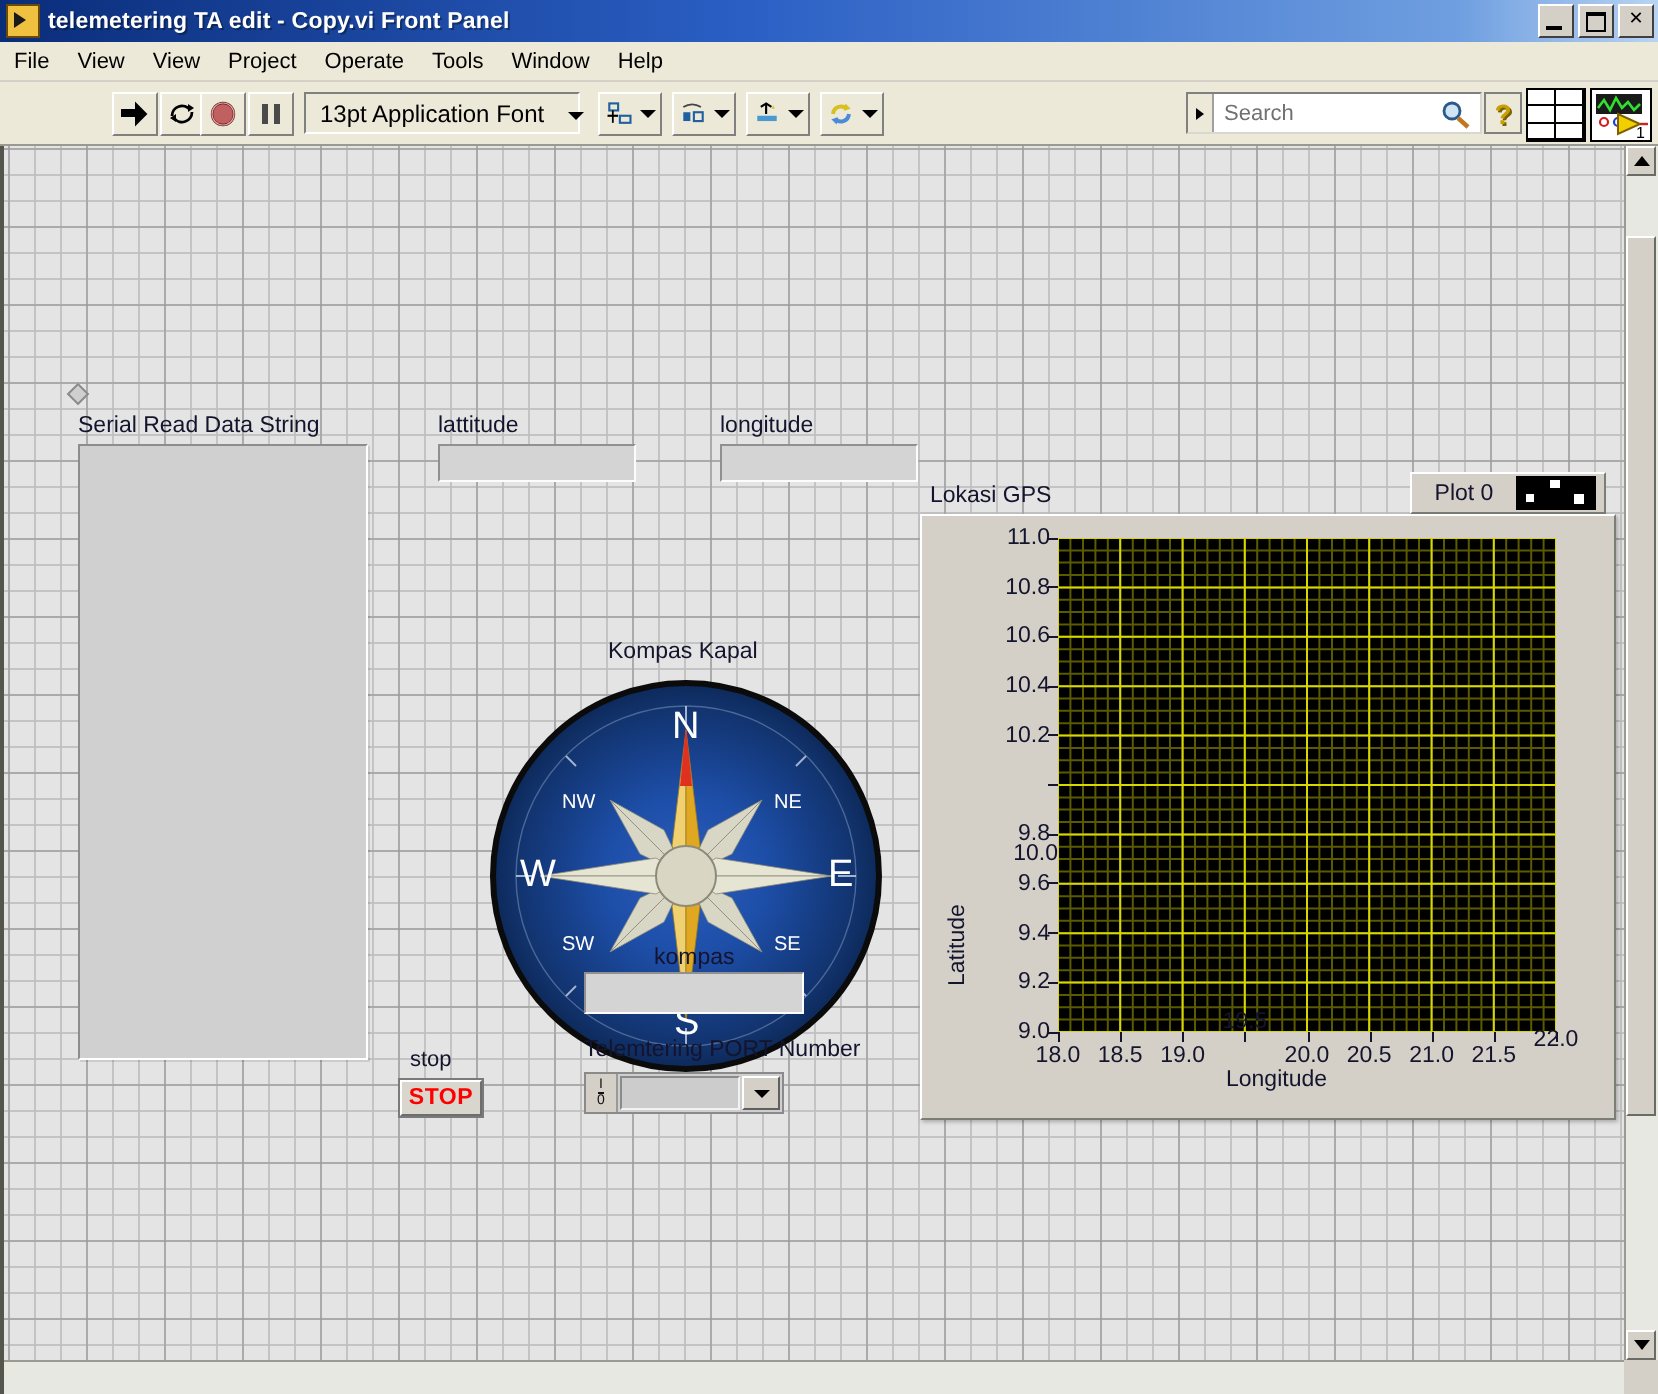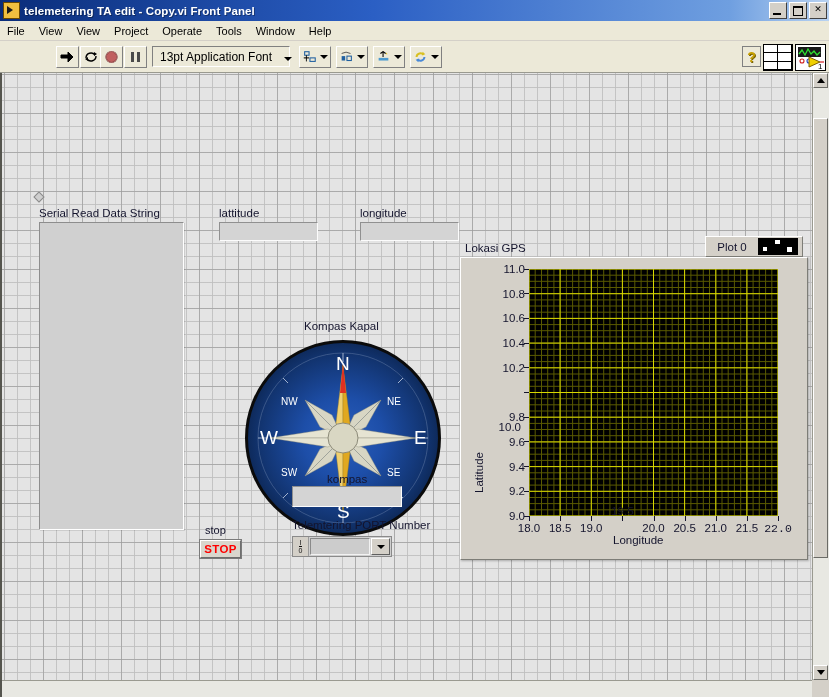--- a/index.html
+++ b/index.html
@@ -410,20 +410,30 @@
     <div class="tool-combo" style="position:absolute; left:410px; top:5px; width:32px;">
       <svg width="17" height="16" viewBox="0 0 17 16">
         <path d="M4 8 a4.5 4.5 0 0 1 8 -2.5" fill="none" stroke="#d8c020" stroke-width="2.2"></path>
         <path d="M13 8 a4.5 4.5 0 0 1 -8 2.5" fill="none" stroke="#4a8ad8" stroke-width="2.2"></path>
         <path d="M11 2 l3 3 -4 1 z" fill="#d8c020"></path>
         <path d="M6 14 l-3 -3 4 -1 z" fill="#4a8ad8"></path>
       </svg>
       <i class="caret-dn" style="margin-left:3px;"></i>
     </div>
 
+    <div class="searchbox">
+      <div class="search-drop">
+          <i></i>
+        </div>
+      <div class="search-ph">Search</div>
+      <svg width="18" height="16" viewBox="0 0 18 16" style="margin-right:3px">
+        <circle cx="7" cy="6.5" r="4" fill="#cfe4f5" stroke="#2a5a8a" stroke-width="1.4"></circle>
+        <line x1="10" y1="10" x2="15" y2="14.5" stroke="#c07820" stroke-width="2.2"></line>
+      </svg>
+    </div>
 
     <div class="help-btn">
       <span>?</span>
     </div>
 
     <div class="connpane">
       <div></div>
         <div></div>
         <div></div>
         <div></div>
@@ -677,21 +687,21 @@
             <div class="tick-y" style="left:28px; top:258px; width:36px;">9.0</div>
             <div class="tickmark" style="left:63px; top:257.5px; width:5px; height:1px;"></div>
             <div class="tick-y" style="left:28px; top:233.3000000000001px; width:36px;">9.2</div>
             <div class="tickmark" style="left:63px; top:232.8px; width:5px; height:1px;"></div>
             <div class="tick-y" style="left:28px; top:208.59999999999997px; width:36px;">9.4</div>
             <div class="tickmark" style="left:63px; top:208.1px; width:5px; height:1px;"></div>
             <div class="tick-y" style="left:28px; top:183.90000000000003px; width:36px;">9.6</div>
             <div class="tickmark" style="left:63px; top:183.4px; width:5px; height:1px;"></div>
             <div class="tick-y" style="left:28px; top:159.19999999999993px; width:36px;">9.8</div>
             <div class="tickmark" style="left:63px; top:158.7px; width:5px; height:1px;"></div>
-            <div class="tick-y" style="left:24px; top:134.5px; width:36px;margin-top:34px;">10.0</div>
+            <div class="tick-y" style="left:32px; top:134.5px; width:36px;margin-top:34px;">10.0</div>
             <div class="tickmark" style="left:63px; top:134.0px; width:5px; height:1px;"></div>
             <div class="tick-y" style="left:28px; top:109.8000000000001px; width:36px;">10.2</div>
             <div class="tickmark" style="left:63px; top:109.3px; width:5px; height:1px;"></div>
             <div class="tick-y" style="left:28px; top:85.09999999999997px; width:36px;">10.4</div>
             <div class="tickmark" style="left:63px; top:84.6px; width:5px; height:1px;"></div>
             <div class="tick-y" style="left:28px; top:60.400000000000034px; width:36px;">10.6</div>
             <div class="tickmark" style="left:63px; top:59.9px; width:5px; height:1px;"></div>
             <div class="tick-y" style="left:28px; top:35.6999999999999px; width:36px;">10.8</div>
             <div class="tickmark" style="left:63px; top:35.2px; width:5px; height:1px;"></div>
             <div class="tick-y" style="left:28px; top:11px; width:36px;">11.0</div>
@@ -708,21 +718,21 @@
             <div class="tick-x" style="left:161.4px; top:247px;">19.5</div>
             <div class="tickmark" style="left:192.5px; top:258px; width:1px; height:5px;"></div>
             <div class="tick-x" style="left:192.5px; top:264px;">20.0</div>
             <div class="tickmark" style="left:223.6px; top:258px; width:1px; height:5px;"></div>
             <div class="tick-x" style="left:223.6px; top:264px;">20.5</div>
             <div class="tickmark" style="left:254.8px; top:258px; width:1px; height:5px;"></div>
             <div class="tick-x" style="left:254.8px; top:264px;">21.0</div>
             <div class="tickmark" style="left:285.9px; top:258px; width:1px; height:5px;"></div>
             <div class="tick-x" style="left:285.9px; top:264px;">21.5</div>
             <div class="tickmark" style="left:317.0px; top:258px; width:1px; height:5px;"></div>
-            <div class="tick-x" style="left:317.0px; top:264px;font-family:Liberation Mono, monospace;">22.0</div>
+            <div class="tick-x" style="left:317.0px; top:256px;">22.0</div>
           </div>
 
         <div class="axis-label" style="left:152px; top:276px;">Longitude</div>
       </div>
 
     </div>
 
     <div class="vscroll">
       <div class="sb-arrow" style="left:0; top:0;">
           <i class="tri-up"></i>

